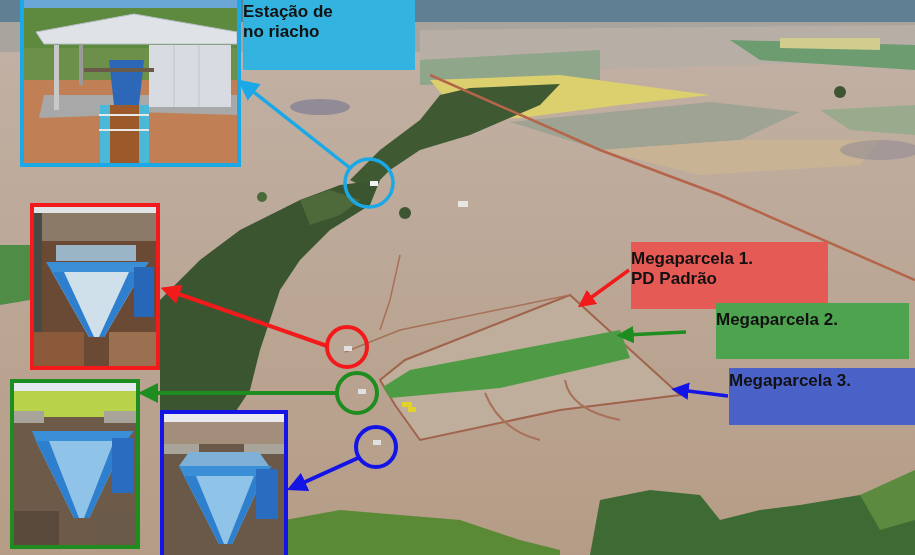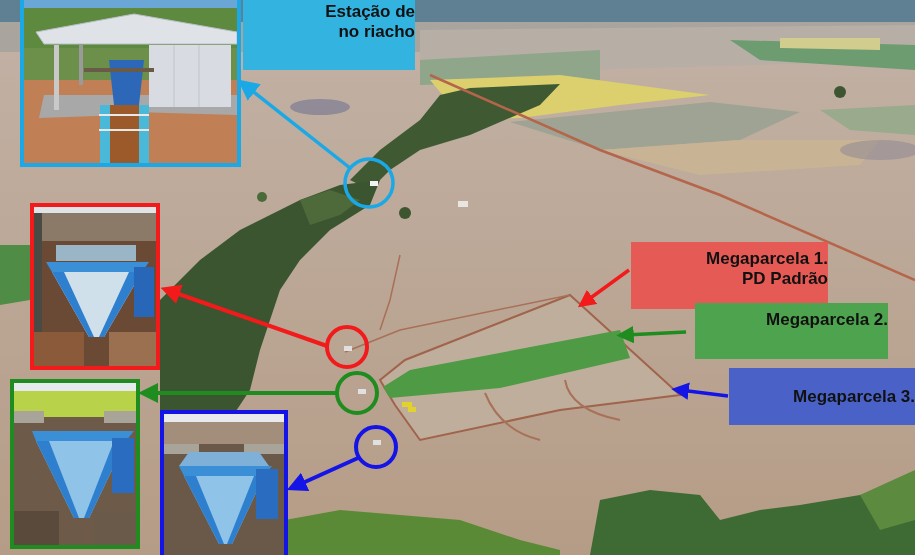--- a/index.html
+++ b/index.html
@@ -1,21 +1,21 @@
 <!DOCTYPE html>
 <html><head>
 <meta charset="utf-8">
 <style>
   html, body { margin:0; padding:0; }
   body { width:915px; height:555px; overflow:hidden; position:relative; font-family:"Liberation Sans", sans-serif; }
   .scene { position:absolute; left:0; top:0; width:915px; height:555px; overflow:hidden; }
   .scene svg.bg { position:absolute; left:0; top:0; }
   .inset { position:absolute; box-sizing:border-box; overflow:hidden; }
   .inset svg { display:block; }
-  .label { position:absolute; box-sizing:border-box; text-align:right; font-weight:bold; color:#111; line-height:20px; font-size:17px; }
+  .label { position:absolute; box-sizing:border-box; text-align:left; font-weight:bold; color:#111; line-height:20px; font-size:17px; }
   .label span { display:block; }
   .overlay { position:absolute; left:0; top:0; pointer-events:none; }
 </style>
 </head>
 <body>
 
 <div class="scene">
 
   <svg class="bg" width="915" height="555" viewBox="0 0 915 555">
     <defs>
@@ -168,25 +168,25 @@
       <rect x="92" y="55" width="22" height="50" fill="#2a6cc0"></rect>
       <polygon points="25,38 95,38 105,52 15,52" fill="#7fb0d8"></polygon>
     </svg>
   </div>
 
   <div class="label" style="left:631px; top:242px; width:197px; height:67px; background:#e65a55; padding-top:7px;">
     <span>Megaparcela 1.</span>
     <span>PD Padrão</span>
   </div>
 
-  <div class="label" style="left:695px; top:303px; width:193px; height:56px; background:#4ea34e; padding-top:7px;">
+  <div class="label" style="left:716px; top:303px; width:193px; height:56px; background:#4ea34e; padding-top:7px;">
     <span>Megaparcela 2.</span>
   </div>
 
-  <div class="label" style="left:729px; top:368px; width:186px; height:57px; background:#4a62c8; padding-top:19px;">
+  <div class="label" style="left:729px; top:368px; width:186px; height:57px; background:#4a62c8; padding-top:3px;">
     <span>Megaparcela 3.</span>
   </div>
 
   <svg class="overlay" width="915" height="555" viewBox="0 0 915 555">
     <defs>
       <marker id="ahCyan" markerWidth="6" markerHeight="6" refX="3" refY="3" orient="auto">
           <path d="M0,0 L6,3 L0,6 z" fill="#1aa9e6"></path>
         </marker>
       <marker id="ahRed" markerWidth="5" markerHeight="5" refX="2.5" refY="2.5" orient="auto">
           <path d="M0,0 L5,2.5 L0,5 z" fill="#f21a1a"></path>

